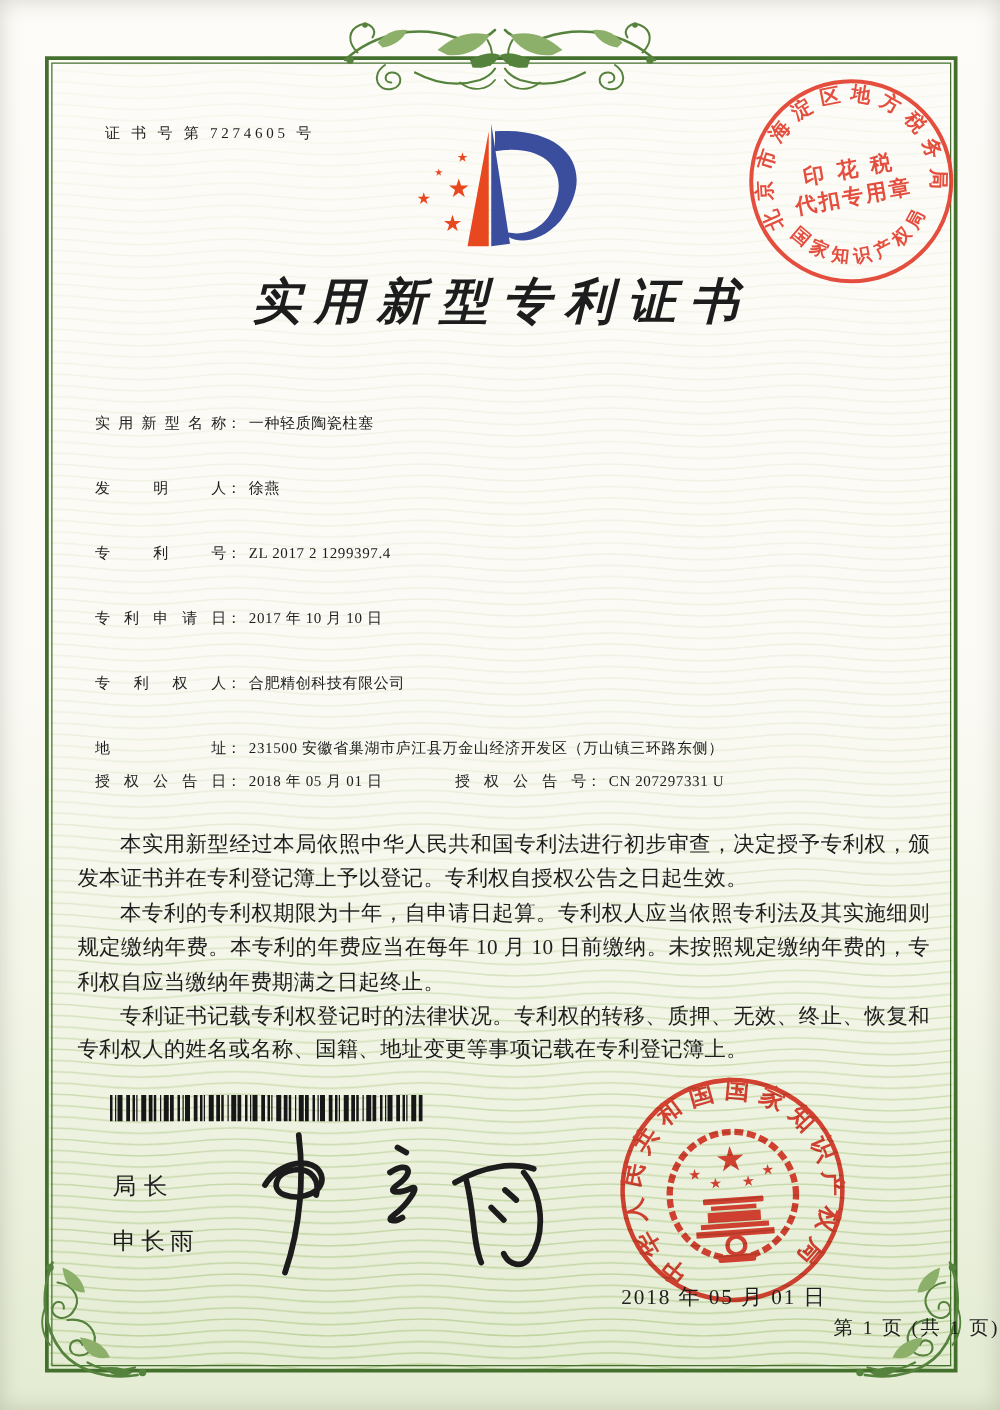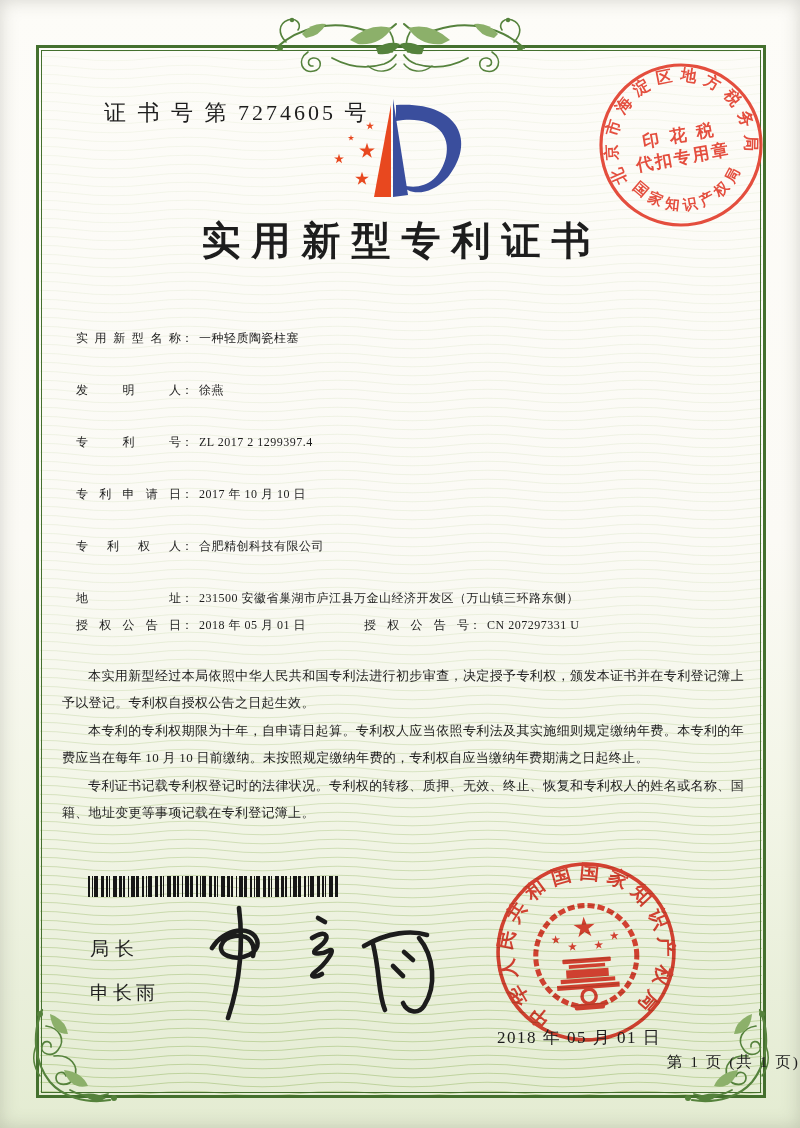--- a/index.html
+++ b/index.html
@@ -21,38 +21,38 @@
     box-shadow:inset 0 0 18px rgba(90,90,80,.25);
   }
   .bg-waves{position:absolute;left:0;top:0;width:800px;height:1128px;pointer-events:none;}
   .frame{position:absolute;left:36px;top:45px;right:34px;bottom:30px;border:3.5px solid var(--border-green);}
   .frame::after{content:'';position:absolute;inset:2px;border:1px solid var(--border-green);}
   .top-ornament{position:absolute;left:272px;top:6px;width:256px;height:78px;}
   .corner-ornament{position:absolute;width:104px;height:104px;bottom:18px;}
   .corner-ornament.left{left:24px;}
   .corner-ornament.right{right:22px;transform:scaleX(-1);}
 
-  .cert-no{position:absolute;left:104px;top:98px;font-size:22px;letter-spacing:3px;text-align:center;}
+  .cert-no{position:absolute;left:84px;top:98px;font-size:12px;letter-spacing:3px;text-align:center;}
   .logo{position:absolute;left:318px;top:92px;width:164px;height:114px;}
   .title{position:absolute;left:0;top:214px;width:792px;text-align:center;
-         font-size:39px;font-weight:bold;letter-spacing:11px;text-indent:11px;}
+         font-size:39px;font-weight:bold;letter-spacing:11px;text-indent:11px;font-style:italic;}
   .tax-stamp{position:absolute;left:596px;top:60px;width:170px;height:170px;transform:rotate(-10deg);opacity:.92;}
 
   .fields{position:absolute;left:76px;top:326px;width:660px;font-size:12px;}
   .frow{display:flex;align-items:flex-start;margin-bottom:27px;line-height:25px;}
   .flabel{display:inline-block;width:105px;text-align:justify;text-align-last:justify;flex:0 0 auto;}
   .fcolon{flex:0 0 auto;margin-right:6px;}
   .fvalue{letter-spacing:.5px;}
   .frow.address .fvalue{width:452px;}
   .frow.address{margin-bottom:2px;}
   .frow.grant{margin-bottom:16px;}
   .pair{display:flex;}
   .pair.right{margin-left:58px;}
 
-  .body-text{position:absolute;left:62px;top:662px;width:682px;font-size:13px;
+  .body-text{position:absolute;left:62px;top:662px;width:682px;font-size:17px;
              line-height:27.4px;text-align:justify;letter-spacing:.3px;}
   .body-text p{text-indent:2em;}
 
   .barcode{position:absolute;left:88px;top:876px;height:21px;display:flex;align-items:stretch;}
   .barcode span{display:block;height:100%;}
 
   .officer{position:absolute;left:90px;top:936px;font-size:19px;letter-spacing:6px;}
   .officer-name{position:absolute;left:90px;top:980px;font-size:19px;letter-spacing:4px;}
   .signature{position:absolute;left:198px;top:902px;width:240px;height:120px;}
 

